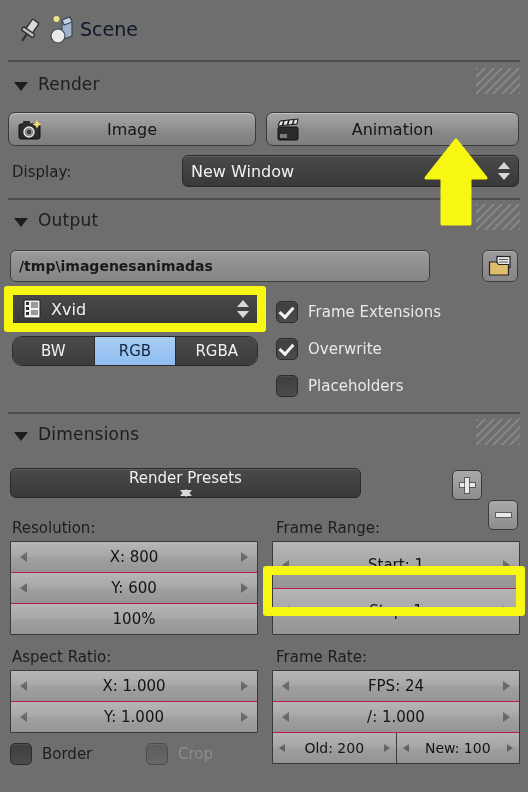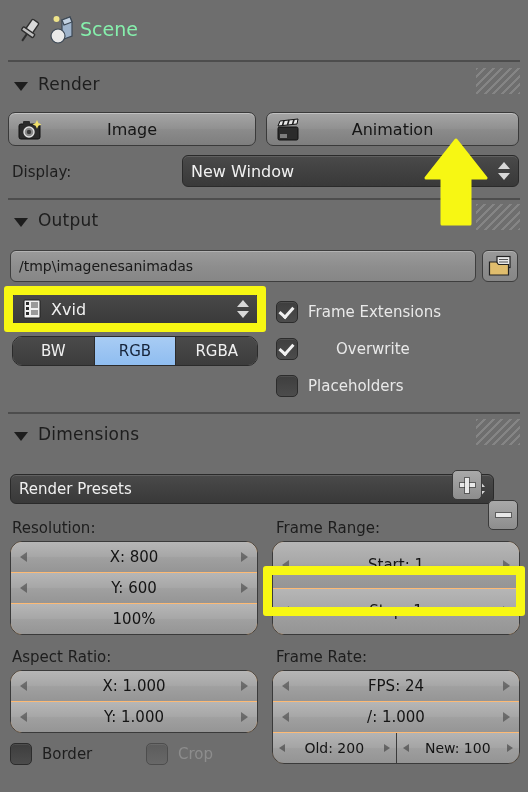--- a/index.html
+++ b/index.html
@@ -96,24 +96,24 @@
     background: linear-gradient(to bottom, #b6b6b6 0%, #a7a7a7 48%, #a0a0a0 52%, #959595 100%);
     color: #141414;
     font-size: 15px;
     display: flex;
     align-items: center;
     justify-content: center;
     position: relative;
   }
   .numstack {
     border: 1px solid #3a3a3a;
-    border-radius: 12px;
+    border-radius: 1px;
     overflow: hidden;
     box-shadow: inset 0 1px 0 rgba(255,255,255,.3);
-    background: #fdba74;
+    background: #be185d;
     display: flex;
     flex-direction: column;
     gap: 1px;
   }
   .numstack .numbtn { flex: 1; }
 
   .arr-l, .arr-r {
     position: absolute;
     width: 0; height: 0;
     border-top: 5px solid transparent;
@@ -259,21 +259,21 @@
       </g>
     </svg>
 
     <svg class="abs ico" style="left:48px;top:14px;" width="30" height="32" viewBox="0 0 30 32">
       <circle cx="8.5" cy="5" r="3" fill="#efe48a"></circle>
       <path d="M14 6 L22 3 L24 8 L24 22 L16 25 L14 20 Z" fill="#9fb4cc" stroke="#3c4855" stroke-width="1.2"></path>
       <path d="M14 6 L22 3 L24 8 L16 11 Z" fill="#c3d2e2" stroke="#3c4855" stroke-width="1.2"></path>
       <circle cx="10" cy="22" r="7" fill="#e9e9e9" stroke="#3c4855" stroke-width="1.2"></circle>
     </svg>
 
-    <span class="abs" style="left:80px;top:18px;font-size:19px;color:#86efac;">Scene</span>
+    <span class="abs" style="left:80px;top:18px;font-size:19px;color:#0f172a;">Scene</span>
 
     <div class="abs sep" style="left:8px;top:60px;width:512px;"></div>
   </div>
 
   <div class="abs" style="left:0;top:62px;width:528px;height:138px;">
 
     <div class="abs tri" style="left:14px;top:20px;"></div>
     <span class="abs hdr-text" style="left:38px;top:12px;">Render</span>
     <div class="abs grip" style="right:8px;top:6px;"></div>
 
@@ -306,21 +306,21 @@
 
     <div class="abs sep" style="left:8px;top:136px;width:512px;"></div>
   </div>
 
   <div class="abs" style="left:0;top:200px;width:528px;height:215px;">
 
     <div class="abs tri" style="left:14px;top:18px;"></div>
     <span class="abs hdr-text" style="left:38px;top:10px;">Output</span>
     <div class="abs grip" style="right:8px;top:4px;"></div>
 
-    <div class="abs field" style="left:10px;top:50px;width:466px;height:32px;">
+    <div class="abs field" style="left:10px;top:50px;width:420px;height:32px;font-weight:bold;">
       <span>/tmp\imagenesanimadas</span>
     </div>
     <div class="abs field" style="left:482px;top:50px;width:36px;height:32px;padding:0;justify-content:center;">
       <svg class="ico" width="24" height="22" viewBox="0 0 24 22">
         <rect x="9" y="1.5" width="13" height="11" fill="#e8e8e8" stroke="#222" stroke-width="1.2"></rect>
         <path d="M11 4.5h9M11 7h9M11 9.5h6" stroke="#555" stroke-width="1"></path>
         <path d="M1.5 7 h7 l2 2.5 h10 V20 H1.5 Z" fill="#e0bd6d" stroke="#222" stroke-width="1.2"></path>
       </svg>
     </div>
 
@@ -340,39 +340,39 @@
     <div class="abs seg" style="left:12px;top:336px;left:12px;top:136px;width:246px;height:30px;">
       <div>BW</div>
       <div class="active">RGB</div>
       <div>RGBA</div>
     </div>
 
     <div class="abs cbox-row" style="left:276px;top:101px;">
       <span class="cbox checked"></span>
       <span class="cbox-label">Frame Extensions</span>
     </div>
-    <div class="abs cbox-row" style="left:276px;top:138px;gap:28px;">
+    <div class="abs cbox-row" style="left:276px;top:138px;">
       <span class="cbox checked"></span>
       <span class="cbox-label">Overwrite</span>
     </div>
     <div class="abs cbox-row" style="left:276px;top:175px;">
       <span class="cbox"></span>
       <span class="cbox-label">Placeholders</span>
     </div>
 
     <div class="abs sep" style="left:8px;top:212px;width:512px;"></div>
   </div>
 
   <div class="abs" style="left:0;top:415px;width:528px;height:377px;">
 
     <div class="abs tri" style="left:14px;top:17px;"></div>
     <span class="abs hdr-text" style="left:38px;top:9px;">Dimensions</span>
     <div class="abs grip" style="right:8px;top:4px;"></div>
 
-    <div class="abs menu-dark" style="left:10px;top:59px;width:484px;height:30px;">
+    <div class="abs menu-dark" style="left:10px;top:53px;width:351px;height:30px;flex-direction:column;">
       <span style="flex:1;font-size:15px;">Render Presets</span>
       <span class="updown"></span>
     </div>
     <div class="abs sq-btn" style="left:452px;top:55px;width:30px;height:30px;">
       <span class="plus-h"></span>
       <span class="plus-v"></span>
     </div>
     <div class="abs sq-btn" style="left:488px;top:55px;width:30px;height:30px;">
       <span class="minus-h"></span>
     </div>

